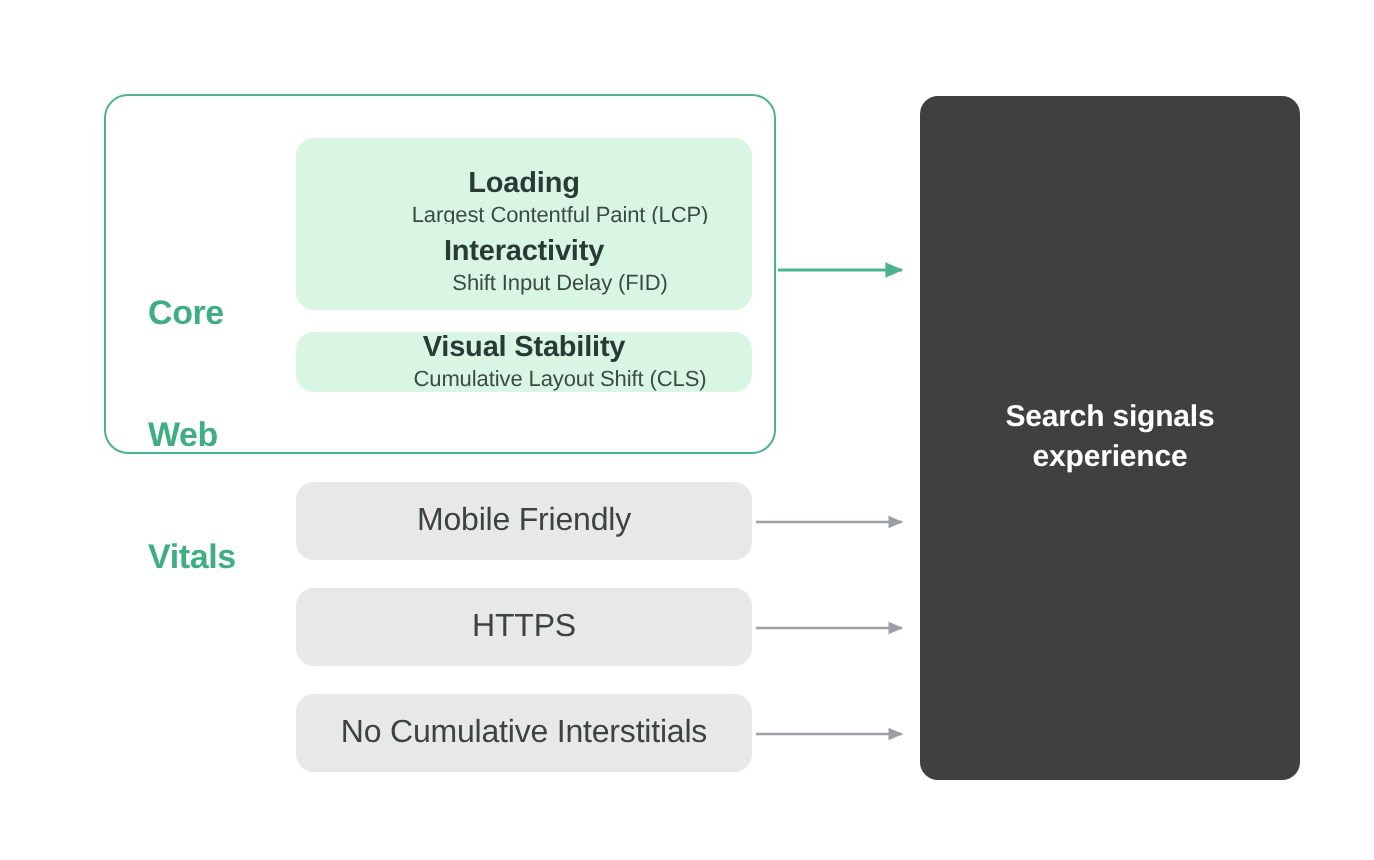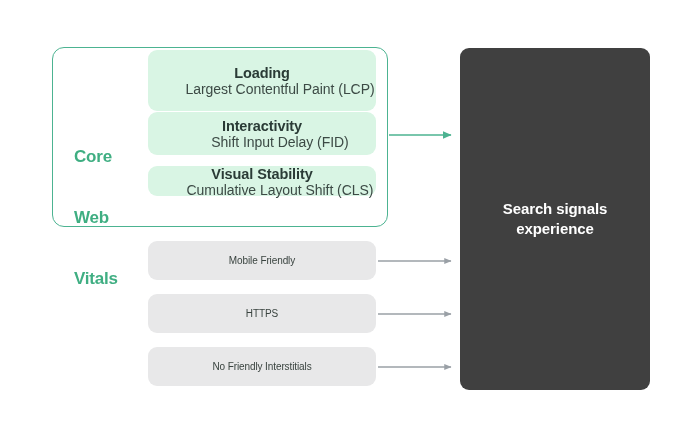--- a/index.html
+++ b/index.html
@@ -52,32 +52,32 @@
     left: 148px;
     width: 228px;
     background: #D9F5E4;
     border-radius: 9px;
     box-sizing: border-box;
     display: flex;
     flex-direction: column;
     align-items: center;
     justify-content: center;
   }
-  .vital-card.v0 { top: 50px;  height: 61px; }
+  .vital-card.v0 { top: 69px;  height: 61px; }
   .vital-card.v1 { top: 112px; height: 43px; }
   .vital-card.v2 { top: 166px; height: 30px; }
   .vital-title {
     font-size: 14.5px;
     font-weight: bold;
     color: #2A3B36;
     letter-spacing: -0.1px;
     line-height: 17px;
   }
   .vital-sub {
-    font-size: 14px;
+    font-size: 11px;
     color: #3C4A45;
     letter-spacing: -0.05px;
     line-height: 13px;
     margin-top: 1px;
     margin-left: 36px;
   }
 
   
   .gray-card {
     position: absolute;
@@ -88,21 +88,21 @@
     border-radius: 9px;
     display: flex;
     align-items: center;
     justify-content: center;
     box-sizing: border-box;
   }
   .gray-card.g0 { top: 241px; }
   .gray-card.g1 { top: 294px; }
   .gray-card.g2 { top: 347px; }
   .gray-label {
-    font-size: 10px;
+    font-size: 16px;
     color: #3A4440;
     letter-spacing: -0.1px;
   }
 
   
   .blue-panel {
     position: absolute;
     left: 460px;
     top: 48px;
     width: 190px;
@@ -163,21 +163,21 @@
 
   <div class="gray-card g0">
     <div class="gray-label">Mobile Friendly</div>
   </div>
 
   <div class="gray-card g1">
     <div class="gray-label">HTTPS</div>
   </div>
 
   <div class="gray-card g2">
-    <div class="gray-label">No Friendly Interstitials</div>
+    <div class="gray-label">No Cumulative Interstitials</div>
   </div>
 
   <div class="blue-panel">
     <div class="blue-text">
       <span>Search signals</span>
       <span>experience</span>
     </div>
   </div>
 
   <svg class="arrows" viewBox="0 0 687 430">

